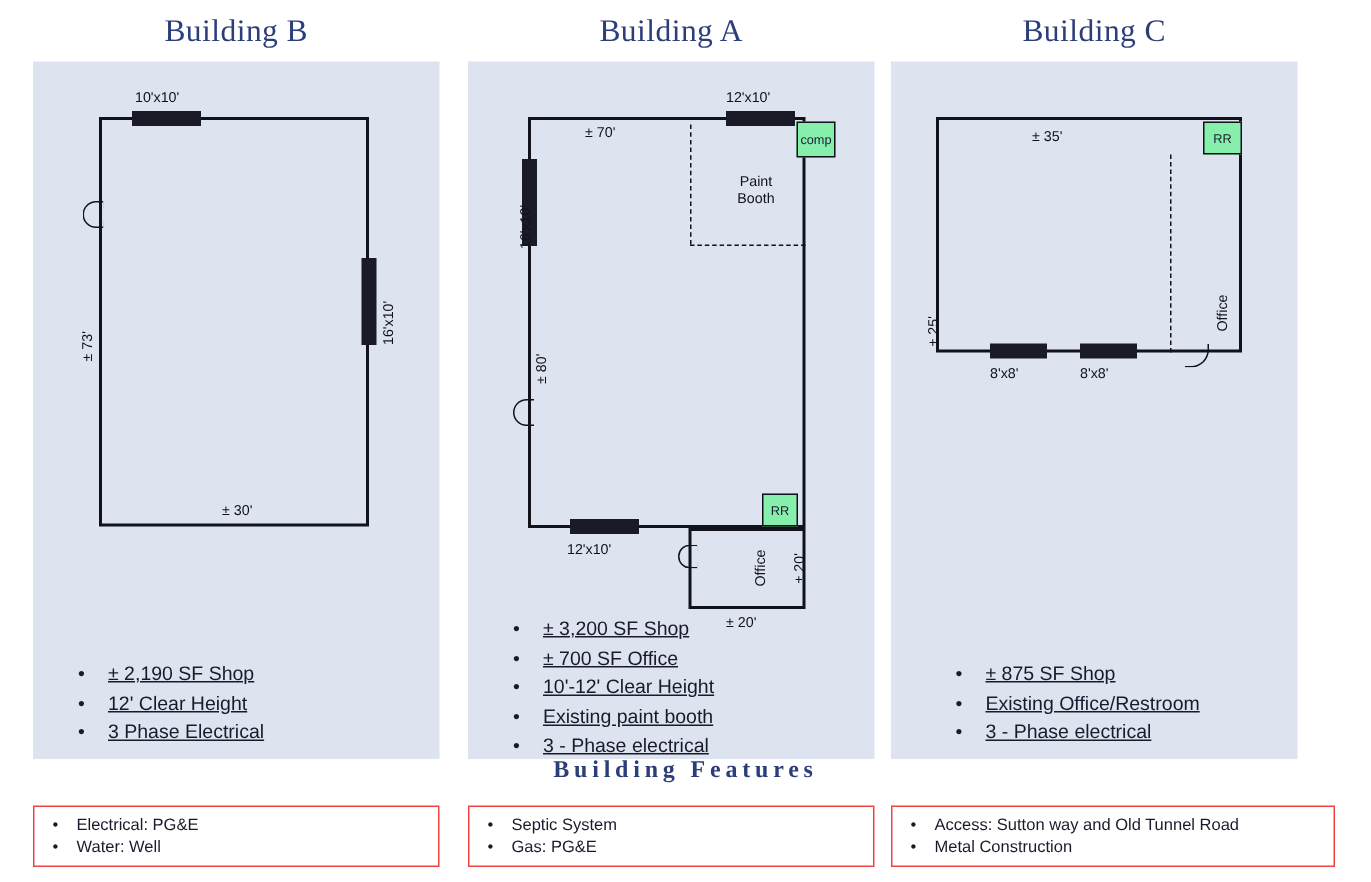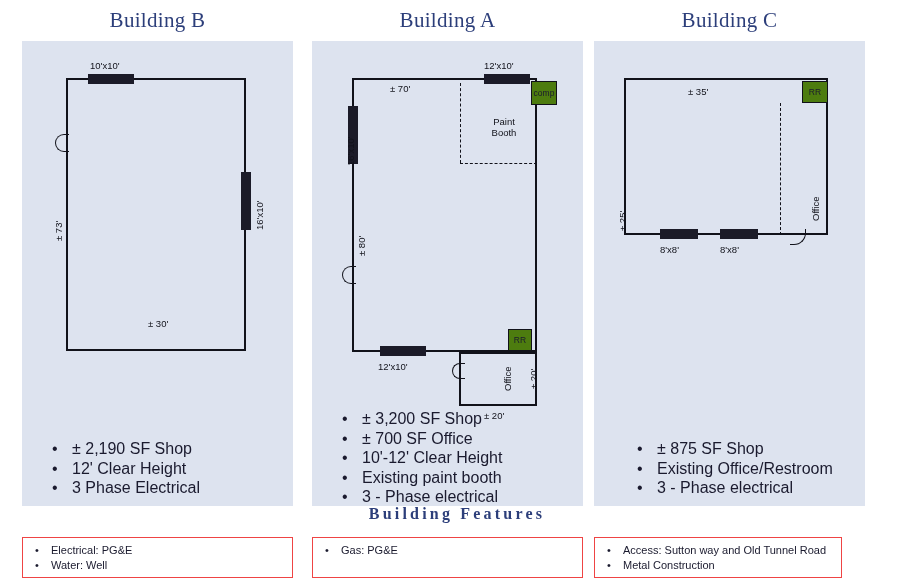--- a/index.html
+++ b/index.html
@@ -27,58 +27,58 @@
   #title-c{left:594px;width:271px;}
 
   .plan{position:absolute;}
   .wall{position:absolute;background:transparent;border:2px solid #11121a;box-sizing:border-box;}
   .door{position:absolute;border:1.5px solid #11121a;box-sizing:border-box;background:transparent;}
   .bay{position:absolute;background:#1b1b28;}
   .dash{position:absolute;border:0;border-left:1px dashed #11121a;}
   .dash-h{position:absolute;border-top:1px dashed #11121a;}
   .lbl{position:absolute;font-size:9.5px;color:#11121a;white-space:nowrap;}
   .lbl-v{position:absolute;font-size:9.5px;color:#11121a;white-space:nowrap;transform-origin:0 0;transform:rotate(-90deg);}
-  .box-sm{position:absolute;border:1.6px solid #11121a;box-sizing:border-box;background:#4d7c0f;font-size:8.5px;display:flex;align-items:center;justify-content:center;}
-  .bullets{position:absolute;font-size:16px;line-height:15.5px;}
+  .box-sm{position:absolute;border:1.6px solid #11121a;box-sizing:border-box;background:#86efac;font-size:8.5px;display:flex;align-items:center;justify-content:center;}
+  .bullets{position:absolute;font-size:13px;line-height:15.5px;text-decoration:underline;}
   .bullets li{margin:0 0 4px 0;}
   ul.bl{list-style:none;margin:0;padding:0;}
   ul.bl li{position:relative;padding-left:30px;}
   ul.bl li:before{content:"\2022";position:absolute;left:10px;top:0;}
 
   
   #features-title{
     position:absolute;left:0;top:505px;width:914px;text-align:center;
     font-family:"Liberation Serif", serif;font-size:16px;font-weight:bold;
     color:#2c3e7a;letter-spacing:3.2px;
   }
   .feat-box{position:absolute;top:537px;height:41px;border:1px solid #ef4444;box-sizing:border-box;background:#fff;}
   #feat-1{left:22px;width:271px;}
   #feat-2{left:312px;width:271px;}
-  #feat-3{left:594px;width:248px;}
+  #feat-3{left:594px;width:296px;}
   .feat-box ul{list-style:none;margin:0;padding:5px 0 0 0;font-size:11px;line-height:15px;}
   .feat-box ul li{position:relative;padding-left:28px;}
   .feat-box ul li:before{content:"\2022";position:absolute;left:12px;top:0;}
 </style>
 </head>
 <body>
 
 <div class="panel-title" id="title-b">Building B</div>
 <div class="panel-title" id="title-a">Building A</div>
 <div class="panel-title" id="title-c">Building C</div>
 
 <div class="panel" id="panel-b">
   <div class="plan">
     <div class="wall" style="left:44px;top:37px;width:180px;height:273px;"></div>
     <div class="bay" style="left:66px;top:33px;width:46px;height:10px;"></div>
     <div class="lbl" style="left:68px;top:19px;">10'x10'</div>
     <div class="bay" style="left:219px;top:131px;width:10px;height:58px;"></div>
     <div class="lbl-v" style="left:232px;top:189px;">16'x10'</div>
     <div class="door" style="left:33px;top:93px;width:14px;height:18px;border-right:none;border-radius:12px 0 0 12px;"></div>
     <div class="lbl-v" style="left:31px;top:200px;">± 73'</div>
-    <div class="lbl" style="left:126px;top:277px;">± 30'</div>
+    <div class="lbl" style="left:126px;top:294px;">± 30'</div>
   </div>
   <ul class="bl bullets" style="left:20px;top:400px;width:250px;">
     <li>± 2,190 SF Shop</li>
     <li>12' Clear Height</li>
     <li>3 Phase Electrical</li>
   </ul>
 </div>
 
 <div class="panel" id="panel-a">
   <div class="plan">
@@ -155,20 +155,21 @@
 <div id="features-title">Building Features</div>
 
 <div class="feat-box" id="feat-1">
   <ul>
     <li>Electrical: PG&amp;E</li>
     <li>Water: Well</li>
   </ul>
 </div>
 <div class="feat-box" id="feat-2">
   <ul>
+    <li>Septic System</li>
     <li>Gas: PG&amp;E</li>
   </ul>
 </div>
 <div class="feat-box" id="feat-3">
   <ul>
     <li>Access: Sutton way and Old Tunnel Road</li>
     <li>Metal Construction</li>
   </ul>
 </div>
 

